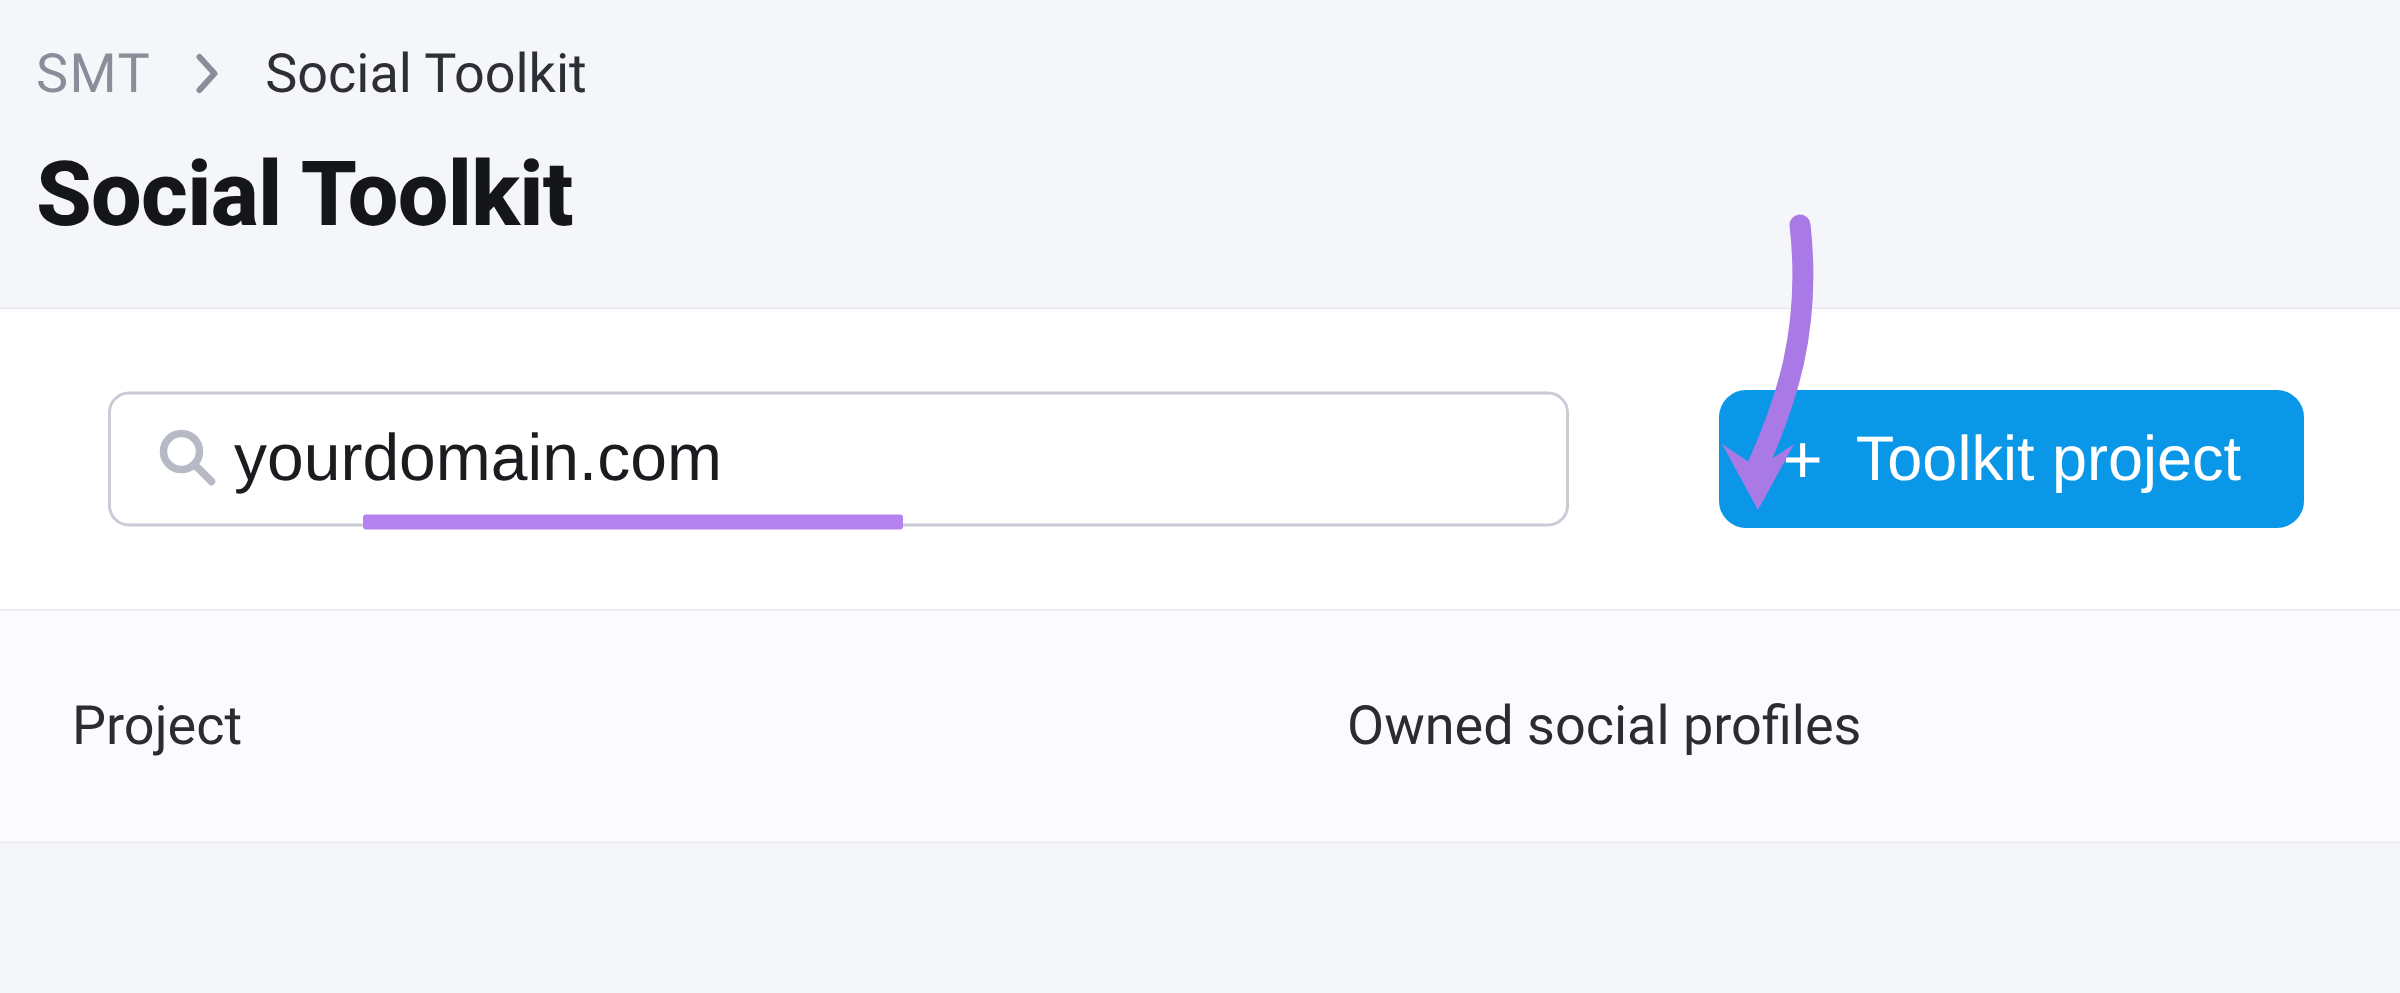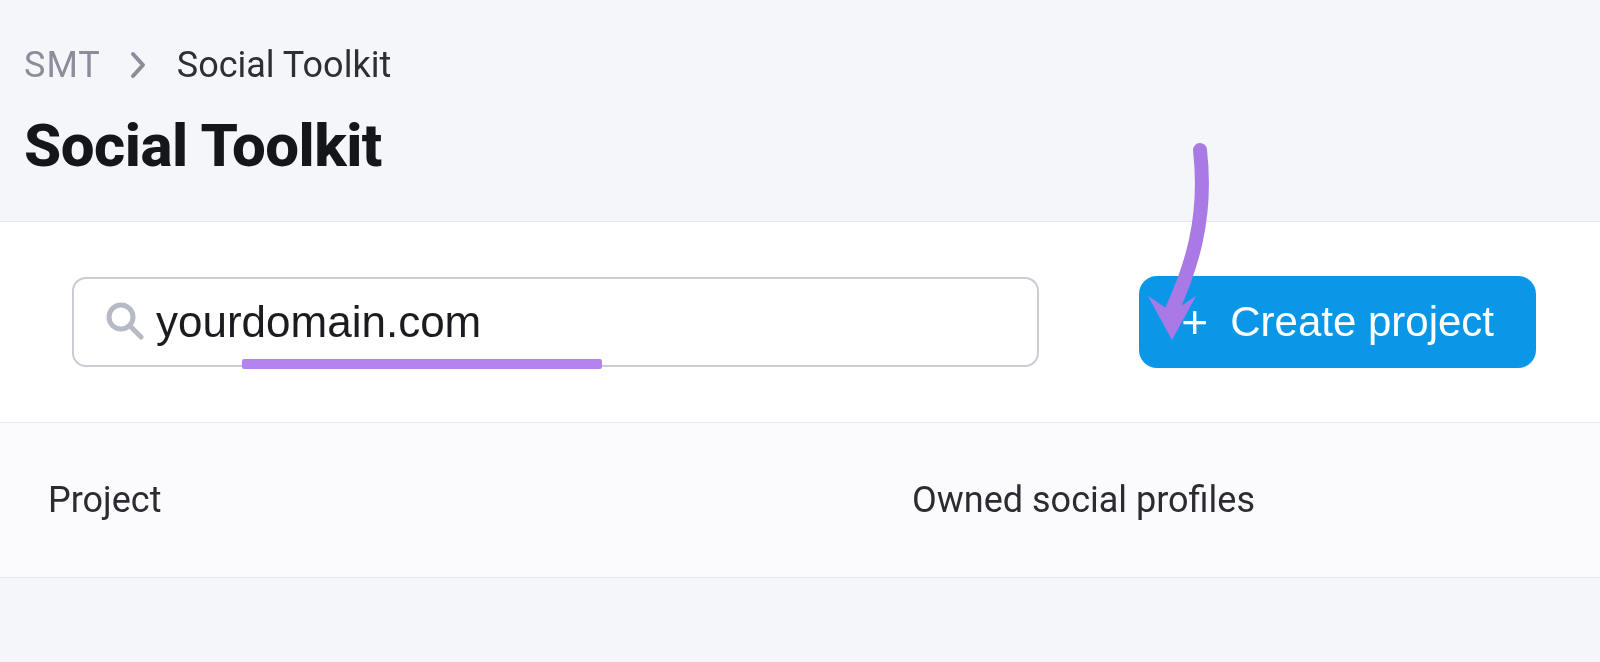--- a/index.html
+++ b/index.html
@@ -5,21 +5,21 @@
   * { box-sizing: border-box; margin: 0; padding: 0; }
   html, body { width: 1600px; height: 662px; }
   body {
     font-family: -apple-system, BlinkMacSystemFont, "Segoe UI", Roboto, "Helvetica Neue", Arial, sans-serif;
     background: #f5f6fa;
     color: #1a1a1a;
     overflow: hidden;
   }
 
   .header-area {
-    padding: 44px 24px 40px 24px;
+    padding: 28px 24px 40px 24px;
   }
 
   .breadcrumb {
     display: flex;
     align-items: center;
     gap: 28px;
     font-size: 36px;
     color: #8a8d9a;
     margin-bottom: 24px;
   }
@@ -107,21 +107,21 @@
 
   .table-header {
     display: flex;
     padding: 56px 48px;
     font-size: 36px;
     color: #2b2c32;
     border-top: 1px solid #e5e7ef;
     background: #fbfbfd;
   }
   .th-project { flex: 0 0 850px; }
-  .th-profiles { flex: 1 1 auto; margin-left: 14px; }
+  .th-profiles { flex: 1 1 auto; }
 
   
   .arrow-annotation {
     position: absolute;
     top: 140px;
     left: 1130px;
     pointer-events: none;
   }
 </style>
 </head>
@@ -147,21 +147,21 @@
         <svg width="40" height="40" viewBox="0 0 40 40" fill="none">
           <circle cx="17" cy="17" r="12" stroke="#b7bac5" stroke-width="5"></circle>
           <line x1="27" y1="27" x2="37" y2="37" stroke="#b7bac5" stroke-width="5" stroke-linecap="round"></line>
         </svg>
       </span>
       <input class="search-input" type="text" value="yourdomain.com" style="">
       <div class="underline"></div>
     </div>
     <button class="create-btn">
       <span class="plus">+</span>
-      <span>Create project</span>
+      <span>Toolkit project</span>
     </button>
   </div>
 
   <div class="table-header">
     <div class="th-project">Project</div>
     <div class="th-profiles">Owned social profiles</div>
   </div>
 </div>
 
 <div class="arrow-annotation">

